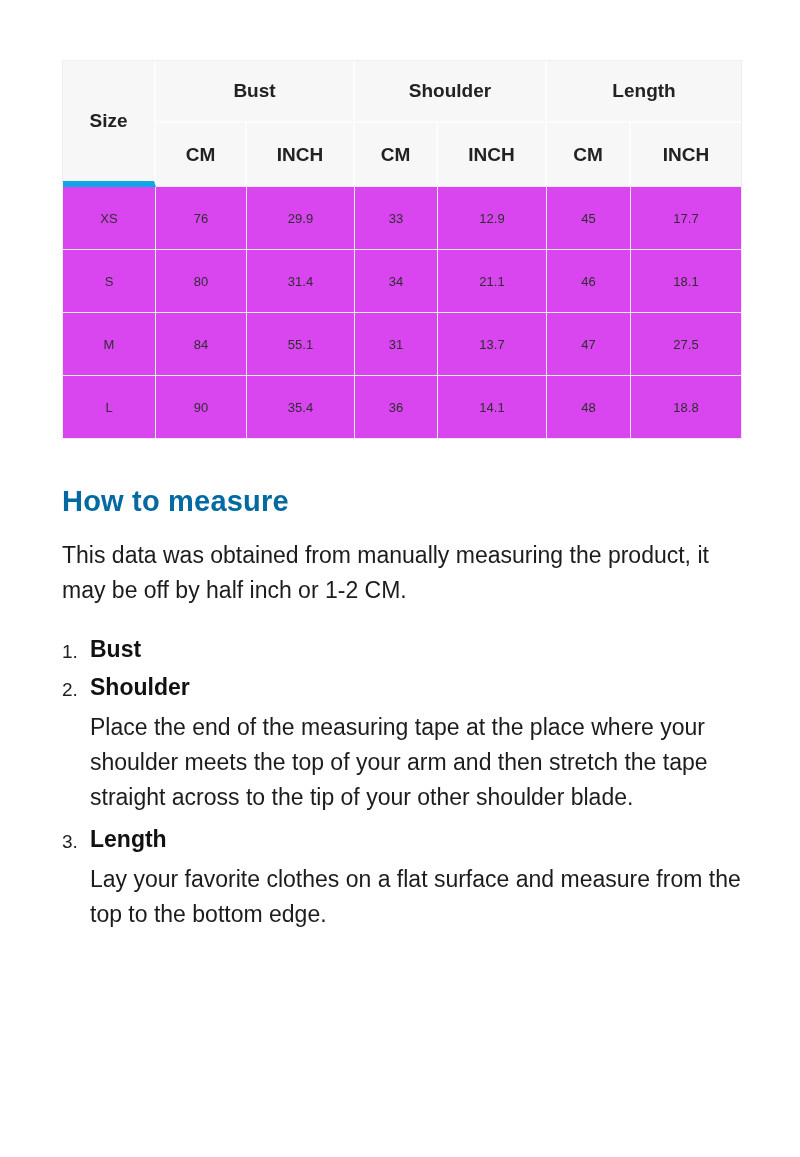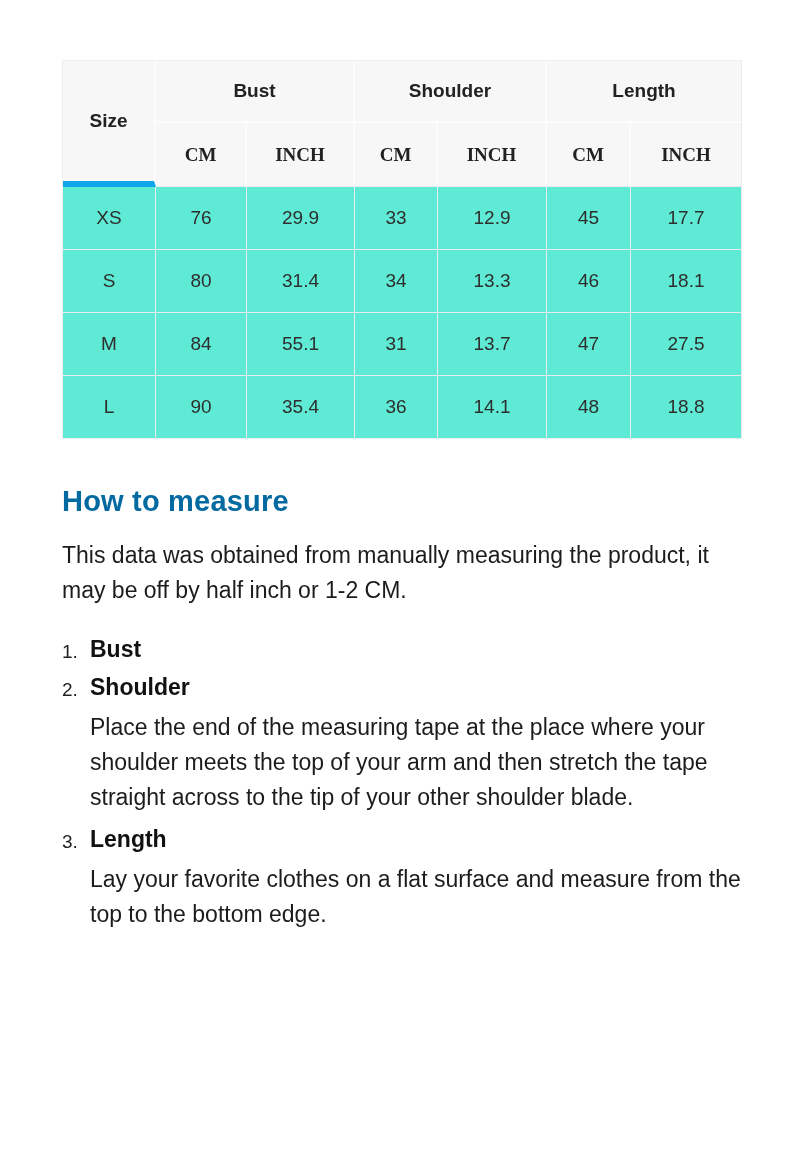--- a/index.html
+++ b/index.html
@@ -35,28 +35,28 @@
   }
   .size-table thead th {
     background: #f7f7f7;
     font-weight: 700;
     font-size: 19px;
     color: #222222;
     border-right: 2px solid #fcfcfc;
     border-bottom: 2px solid #fcfcfc;
   }
   .size-table thead tr th:last-child { border-right: 1px solid #ececec; }
-  .size-table thead tr.row-sub th { border-bottom: 1px solid #ececec; font-family: Liberation Serif, serif; }
+  .size-table thead tr.row-sub th { border-bottom: 1px solid #ececec; }
   .size-table thead th.corner { border-bottom: 6px solid #0ea5e9; }
   .size-table thead tr.row-group { height: 62px; }
   .size-table thead tr.row-sub { height: 64px; }
   .size-table tbody tr { height: 63px; }
   .size-table tbody td {
-    background: #5eead4;
-    font-size: 19px;
+    background: #d946ef;
+    font-size: 13px;
     color: #2e2e2e;
   }
   col.c-size { width: 93px; }
   col.c-cm1  { width: 91px; }
   col.c-in1  { width: 108px; }
   col.c-cm2  { width: 83px; }
   col.c-in2  { width: 109px; }
   col.c-cm3  { width: 84px; }
   col.c-in3  { width: 111px; }
 
@@ -142,21 +142,21 @@
         <td>33</td>
         <td>12.9</td>
         <td>45</td>
         <td>17.7</td>
       </tr>
       <tr>
         <td>S</td>
         <td>80</td>
         <td>31.4</td>
         <td>34</td>
-        <td>13.3</td>
+        <td>21.1</td>
         <td>46</td>
         <td>18.1</td>
       </tr>
       <tr>
         <td>M</td>
         <td>84</td>
         <td>55.1</td>
         <td>31</td>
         <td>13.7</td>
         <td>47</td>

